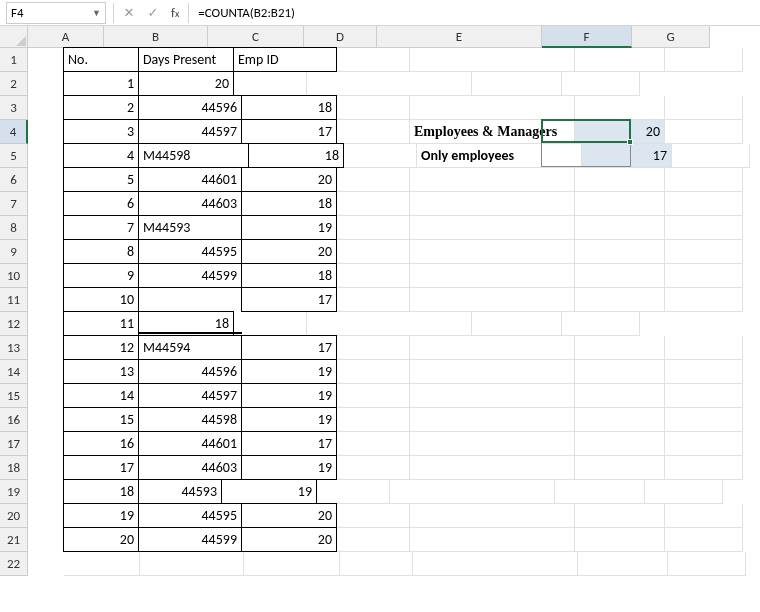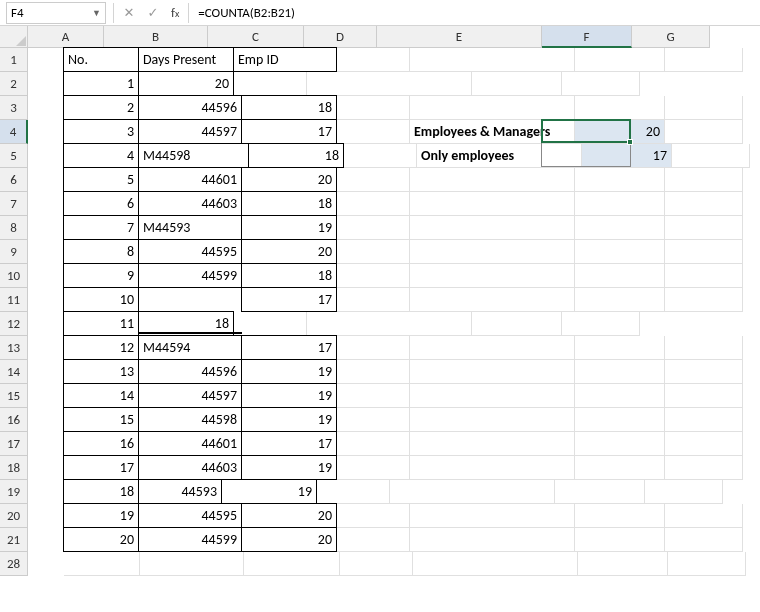--- a/index.html
+++ b/index.html
@@ -85,21 +85,21 @@
       <div class="row-h">12</div>
       <div class="row-h">13</div>
       <div class="row-h">14</div>
       <div class="row-h">15</div>
       <div class="row-h">16</div>
       <div class="row-h">17</div>
       <div class="row-h">18</div>
       <div class="row-h">19</div>
       <div class="row-h">20</div>
       <div class="row-h">21</div>
-      <div class="row-h">28</div>
+      <div class="row-h">22</div>
     </div>
   <div class="grid" id="grid">
       <div class="row">
         <div class="cell bordered" style="width: 76px;">No.</div>
         <div class="cell bordered" style="width: 96px;">Days Present</div>
         <div class="cell bordered" style="width: 104px;">Emp ID</div>
         <div class="cell" style="width: 73px;"></div>
         <div class="cell" style="width: 165px;"></div>
         <div class="cell" style="width: 90px;"></div>
         <div class="cell" style="width: 78px;"></div>
@@ -119,21 +119,21 @@
         <div class="cell" style="width: 73px;"></div>
         <div class="cell" style="width: 165px;"></div>
         <div class="cell" style="width: 90px;"></div>
         <div class="cell" style="width: 78px;"></div>
       </div>
       <div class="row">
         <div class="cell bordered num" style="width: 76px;">3</div>
         <div class="cell bordered num" style="width: 104px;">44597</div>
         <div class="cell bordered num" style="width: 96px;">17</div>
         <div class="cell" style="width: 73px;"></div>
-        <div class="cell bold" style="width: 165px;">Employees &amp; Managers</div>
+        <div class="cell bold" style="width: 165px; font-family: Liberation Serif, serif;">Employees &amp; Managers</div>
         <div class="cell num highlight" style="width: 90px;">20</div>
         <div class="cell" style="width: 78px;"></div>
       </div>
       <div class="row">
         <div class="cell bordered num" style="width: 76px;">4</div>
         <div class="cell bordered" style="width: 111px;">M44598</div>
         <div class="cell bordered num" style="width: 96px;">18</div>
         <div class="cell" style="width: 73px;"></div>
         <div class="cell bold" style="width: 165px;">Only employees</div>
         <div class="cell num highlight" style="width: 90px;">17</div>

